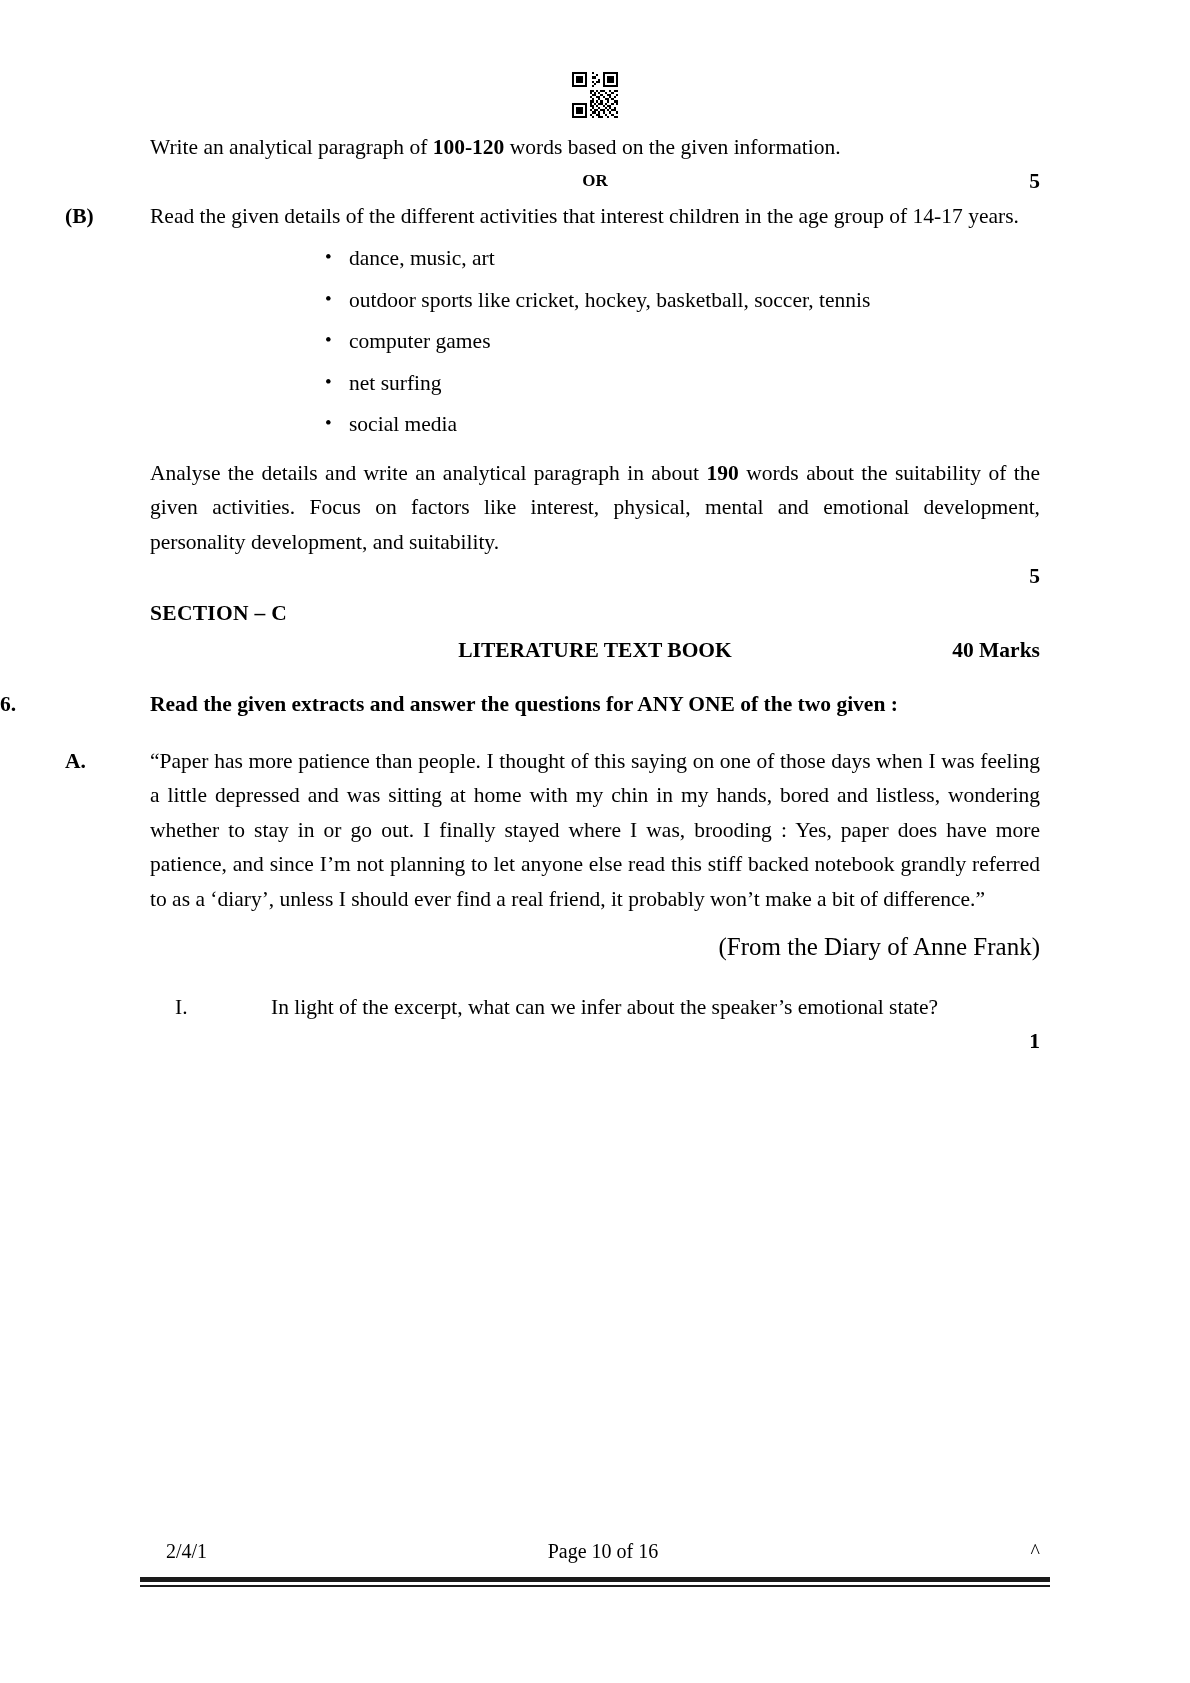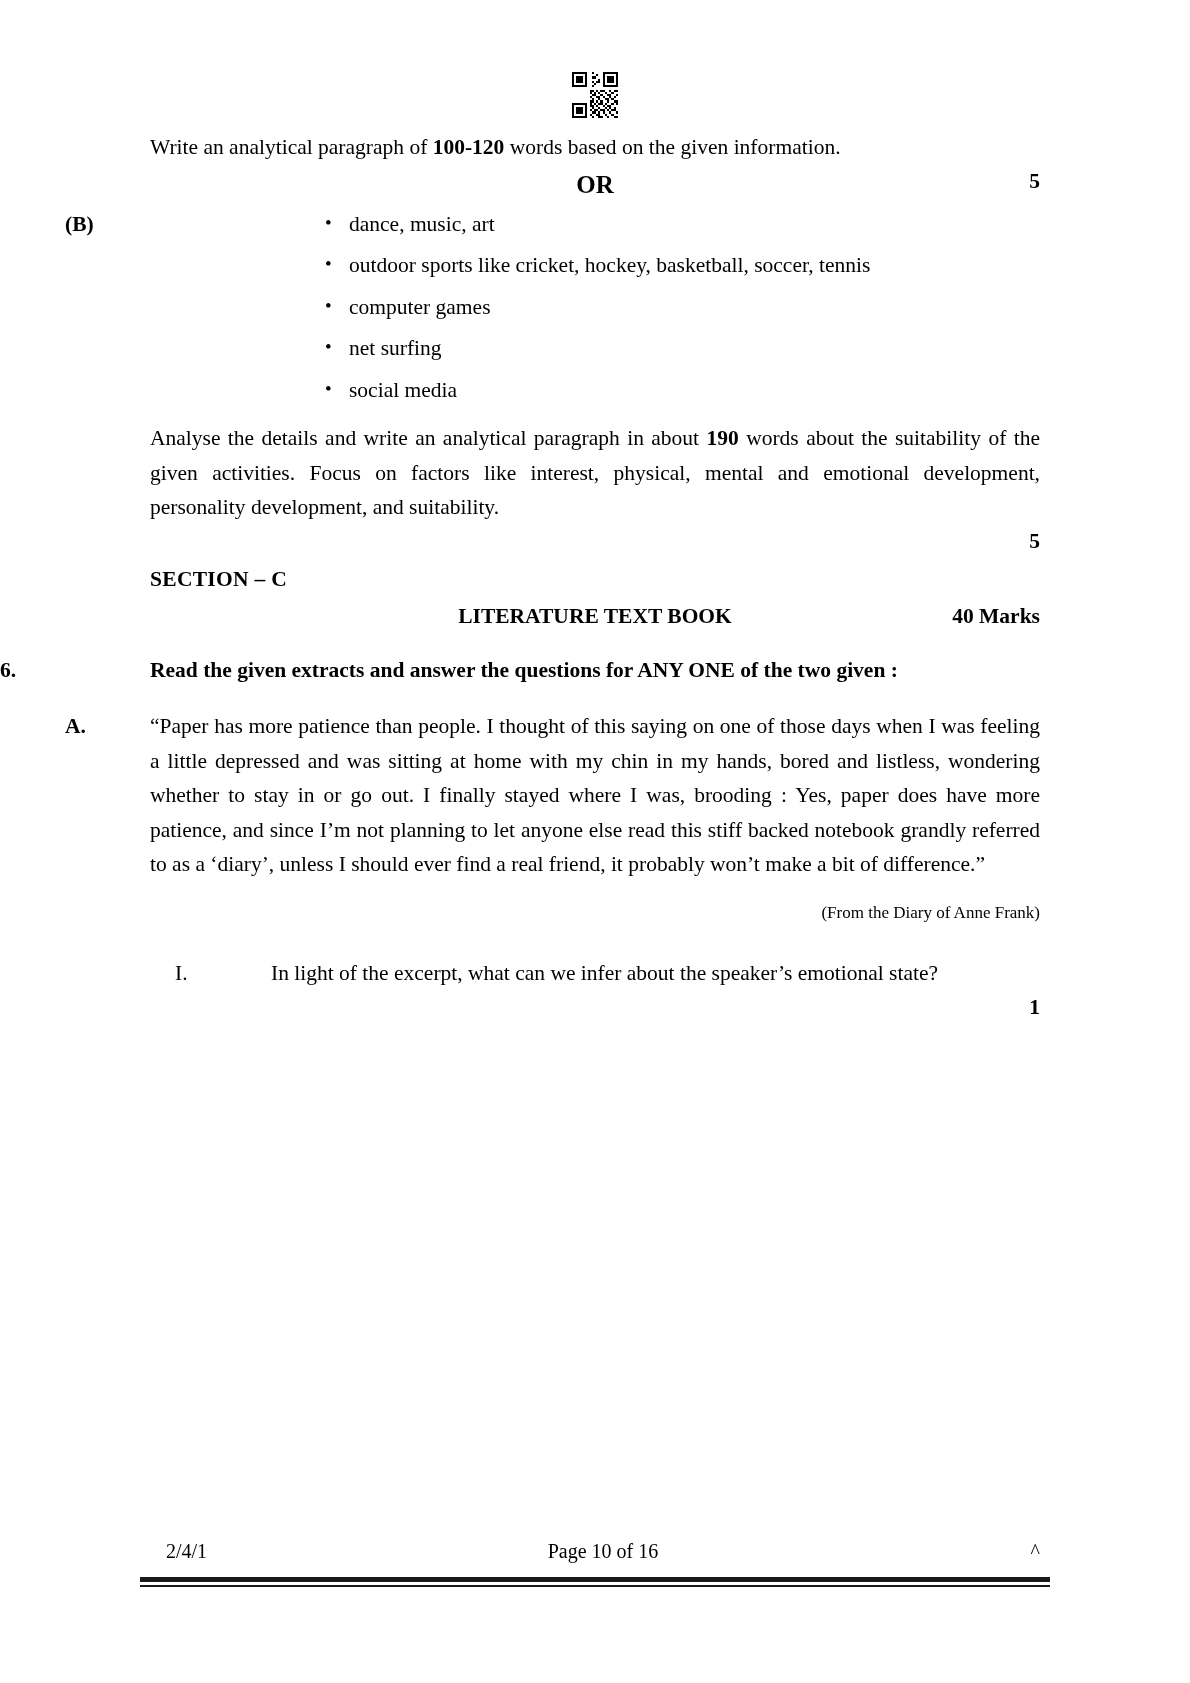--- a/index.html
+++ b/index.html
@@ -70,21 +70,21 @@
   }
   .marks {
     position: absolute;
     right: 0;
     font-weight: bold;
     font-size: 21.5px;
   }
   .center {
     text-align: center;
     font-weight: bold;
-    font-size: 25px;
+    font-size: 17px;
   }
   .or-line {
     margin-top: 6px;
     margin-bottom: 8px;
   }
   ul.bullets {
     list-style: none;
     margin: 8px 0 0 0;
     padding: 0 0 0 0;
   }
@@ -124,21 +124,21 @@
   .q6 {
     margin-top: 24px;
     font-weight: bold;
   }
   .extract {
     margin-top: 22px;
   }
   .attrib {
     margin-top: 14px;
     text-align: right;
-    font-size: 17px;
+    font-size: 25px;
     line-height: 34px;
   }
   .sub-q {
     margin-top: 26px;
     margin-left: 85px;
     position: relative;
   }
   .sub-q .roman {
     position: absolute;
     left: -60px;
@@ -278,20 +278,21 @@
 
     <div class="para justify" style="position:relative;">
       <span>Write an analytical paragraph of </span><b>100-120</b><span> words based on the given information.</span>
       <span class="marks" style="top:34px;">5</span>
     </div>
 
     <div class="center or-line">OR</div>
 
     <div class="para justify hang">
       <span class="marker-left">(B)</span>
+      <span>Read the given details of the different activities that interest children in the age group of 14-17 years.</span>
     </div>
 
     <ul class="bullets">
       <li>dance, music, art</li>
       <li>outdoor sports like cricket, hockey, basketball, soccer, tennis</li>
       <li>computer games</li>
       <li>net surfing</li>
       <li>social media</li>
     </ul>
 

